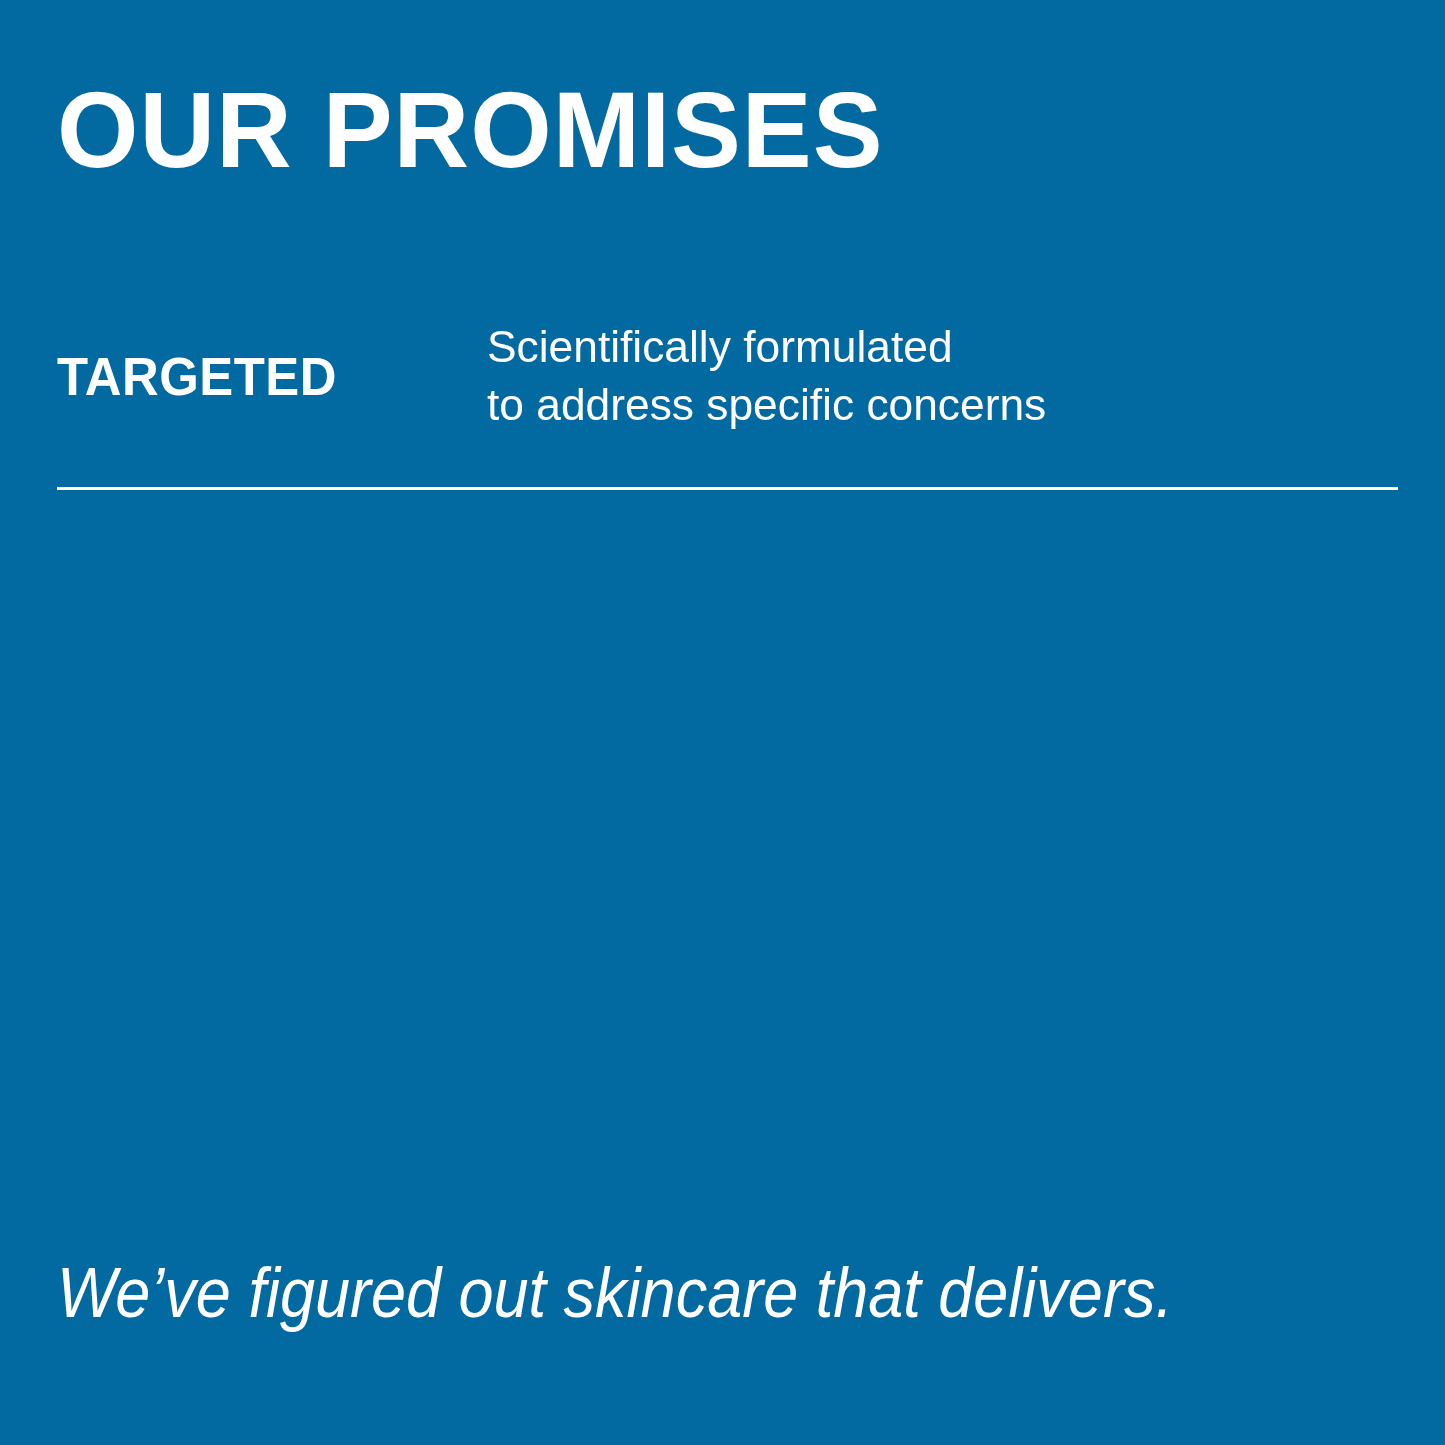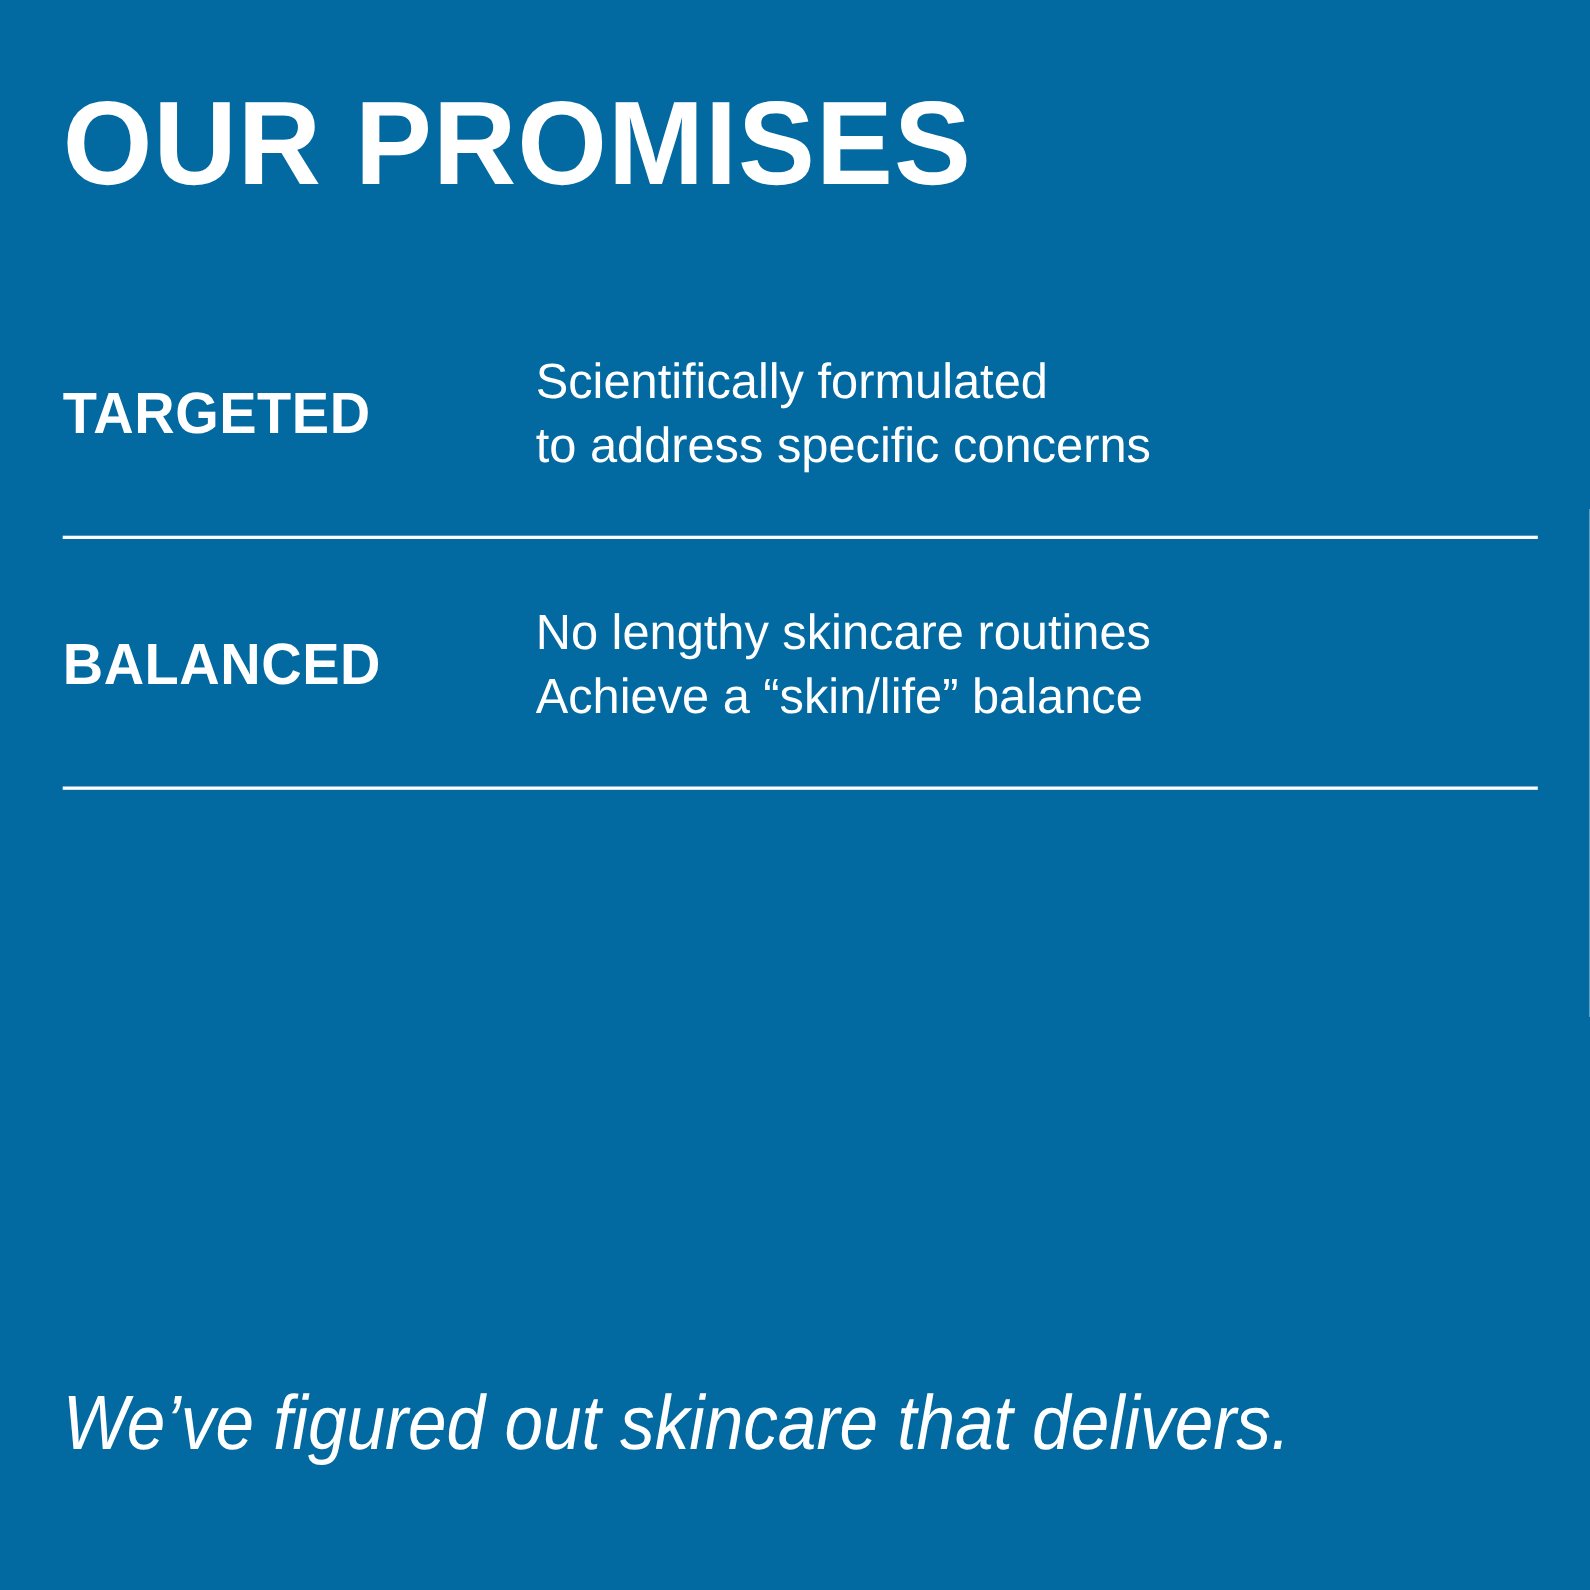--- a/index.html
+++ b/index.html
@@ -133,28 +133,18 @@
         <div class="promise-text" style="color: rgb(255, 255, 255);">
           <span class="line">Scientifically formulated</span>
           <span class="line">to address specific concerns</span>
         </div>
       </div>
       <div class="divider" style="background: rgb(255, 255, 255);"></div>
     </div>
 
 
 
-    <div class="promise-row">
-      <div class="promise-row-inner">
-        <div class="promise-label" style="color: rgb(255, 255, 255);">BALANCED</div>
-        <div class="promise-text" style="color: rgb(255, 255, 255);">
-          <span class="line">No lengthy skincare routines</span>
-          <span class="line">Achieve a “skin/life” balance</span>
-        </div>
-      </div>
-      <div class="divider" style="background: rgb(255, 255, 255);"></div>
-    </div>
 
   </div>
 
   <p class="tagline" style="color: rgb(255, 255, 255);">We’ve figured out skincare that delivers.</p>
 
 </div>
 
 </body></html>

